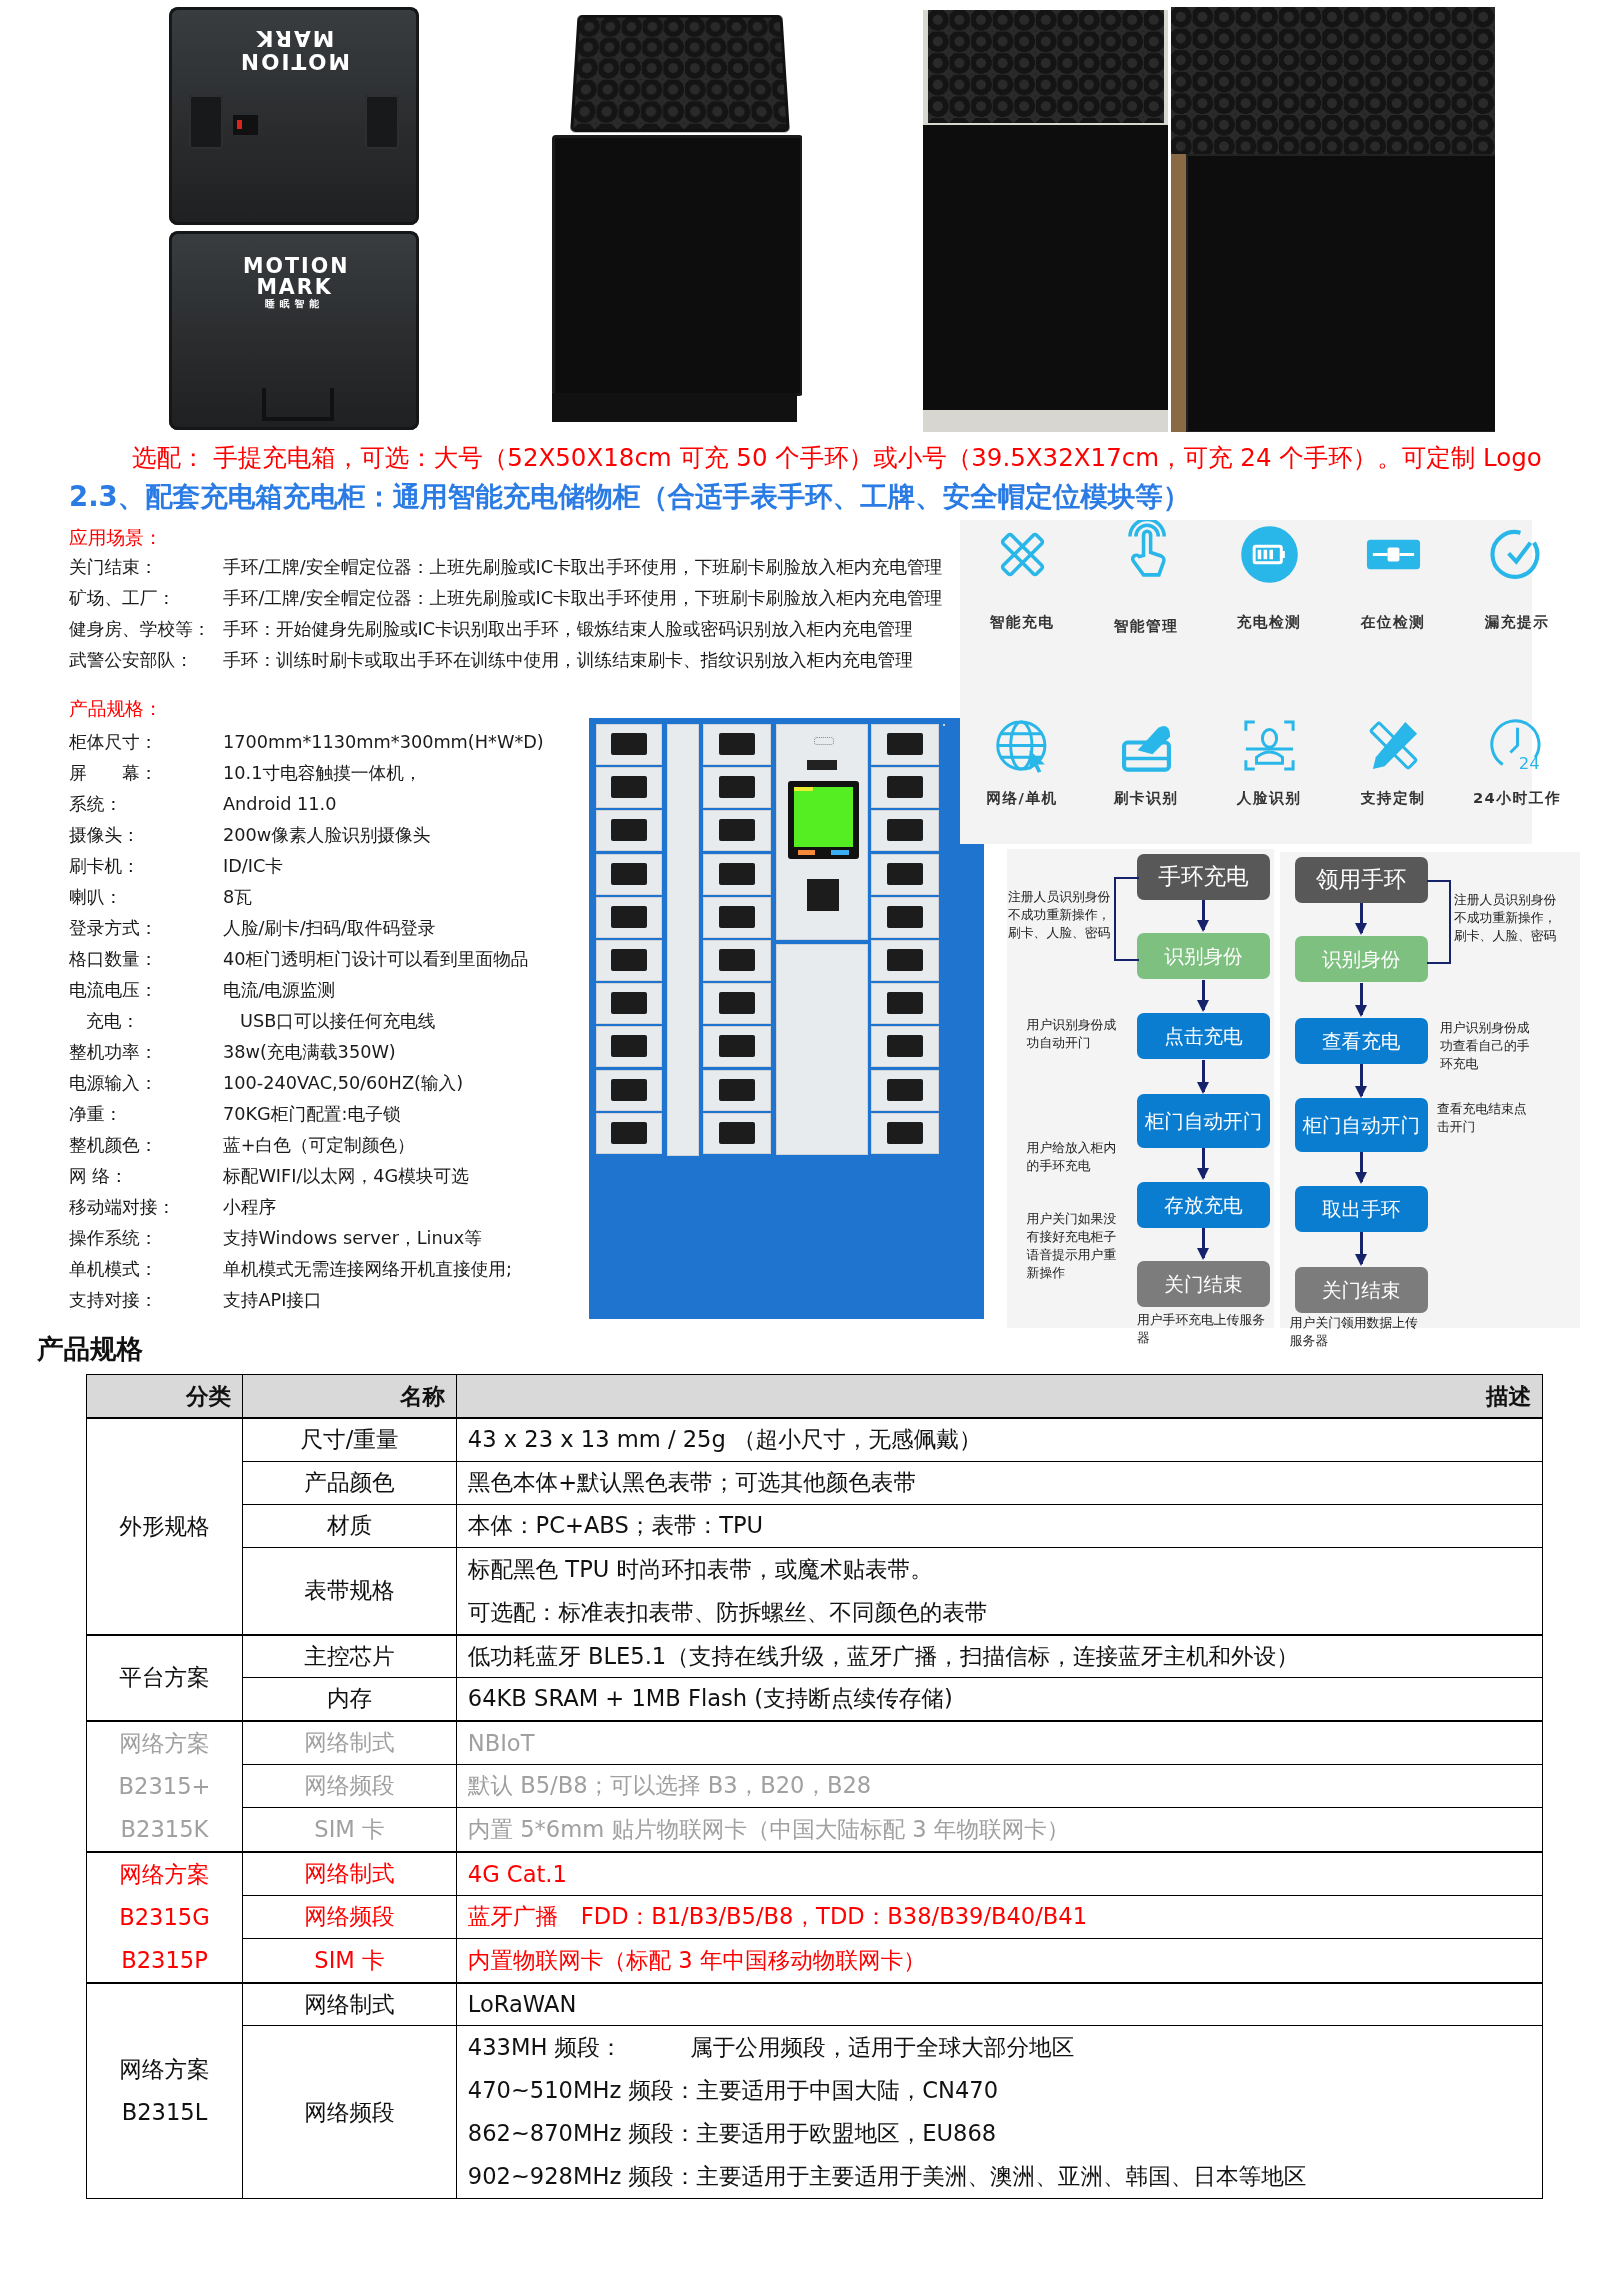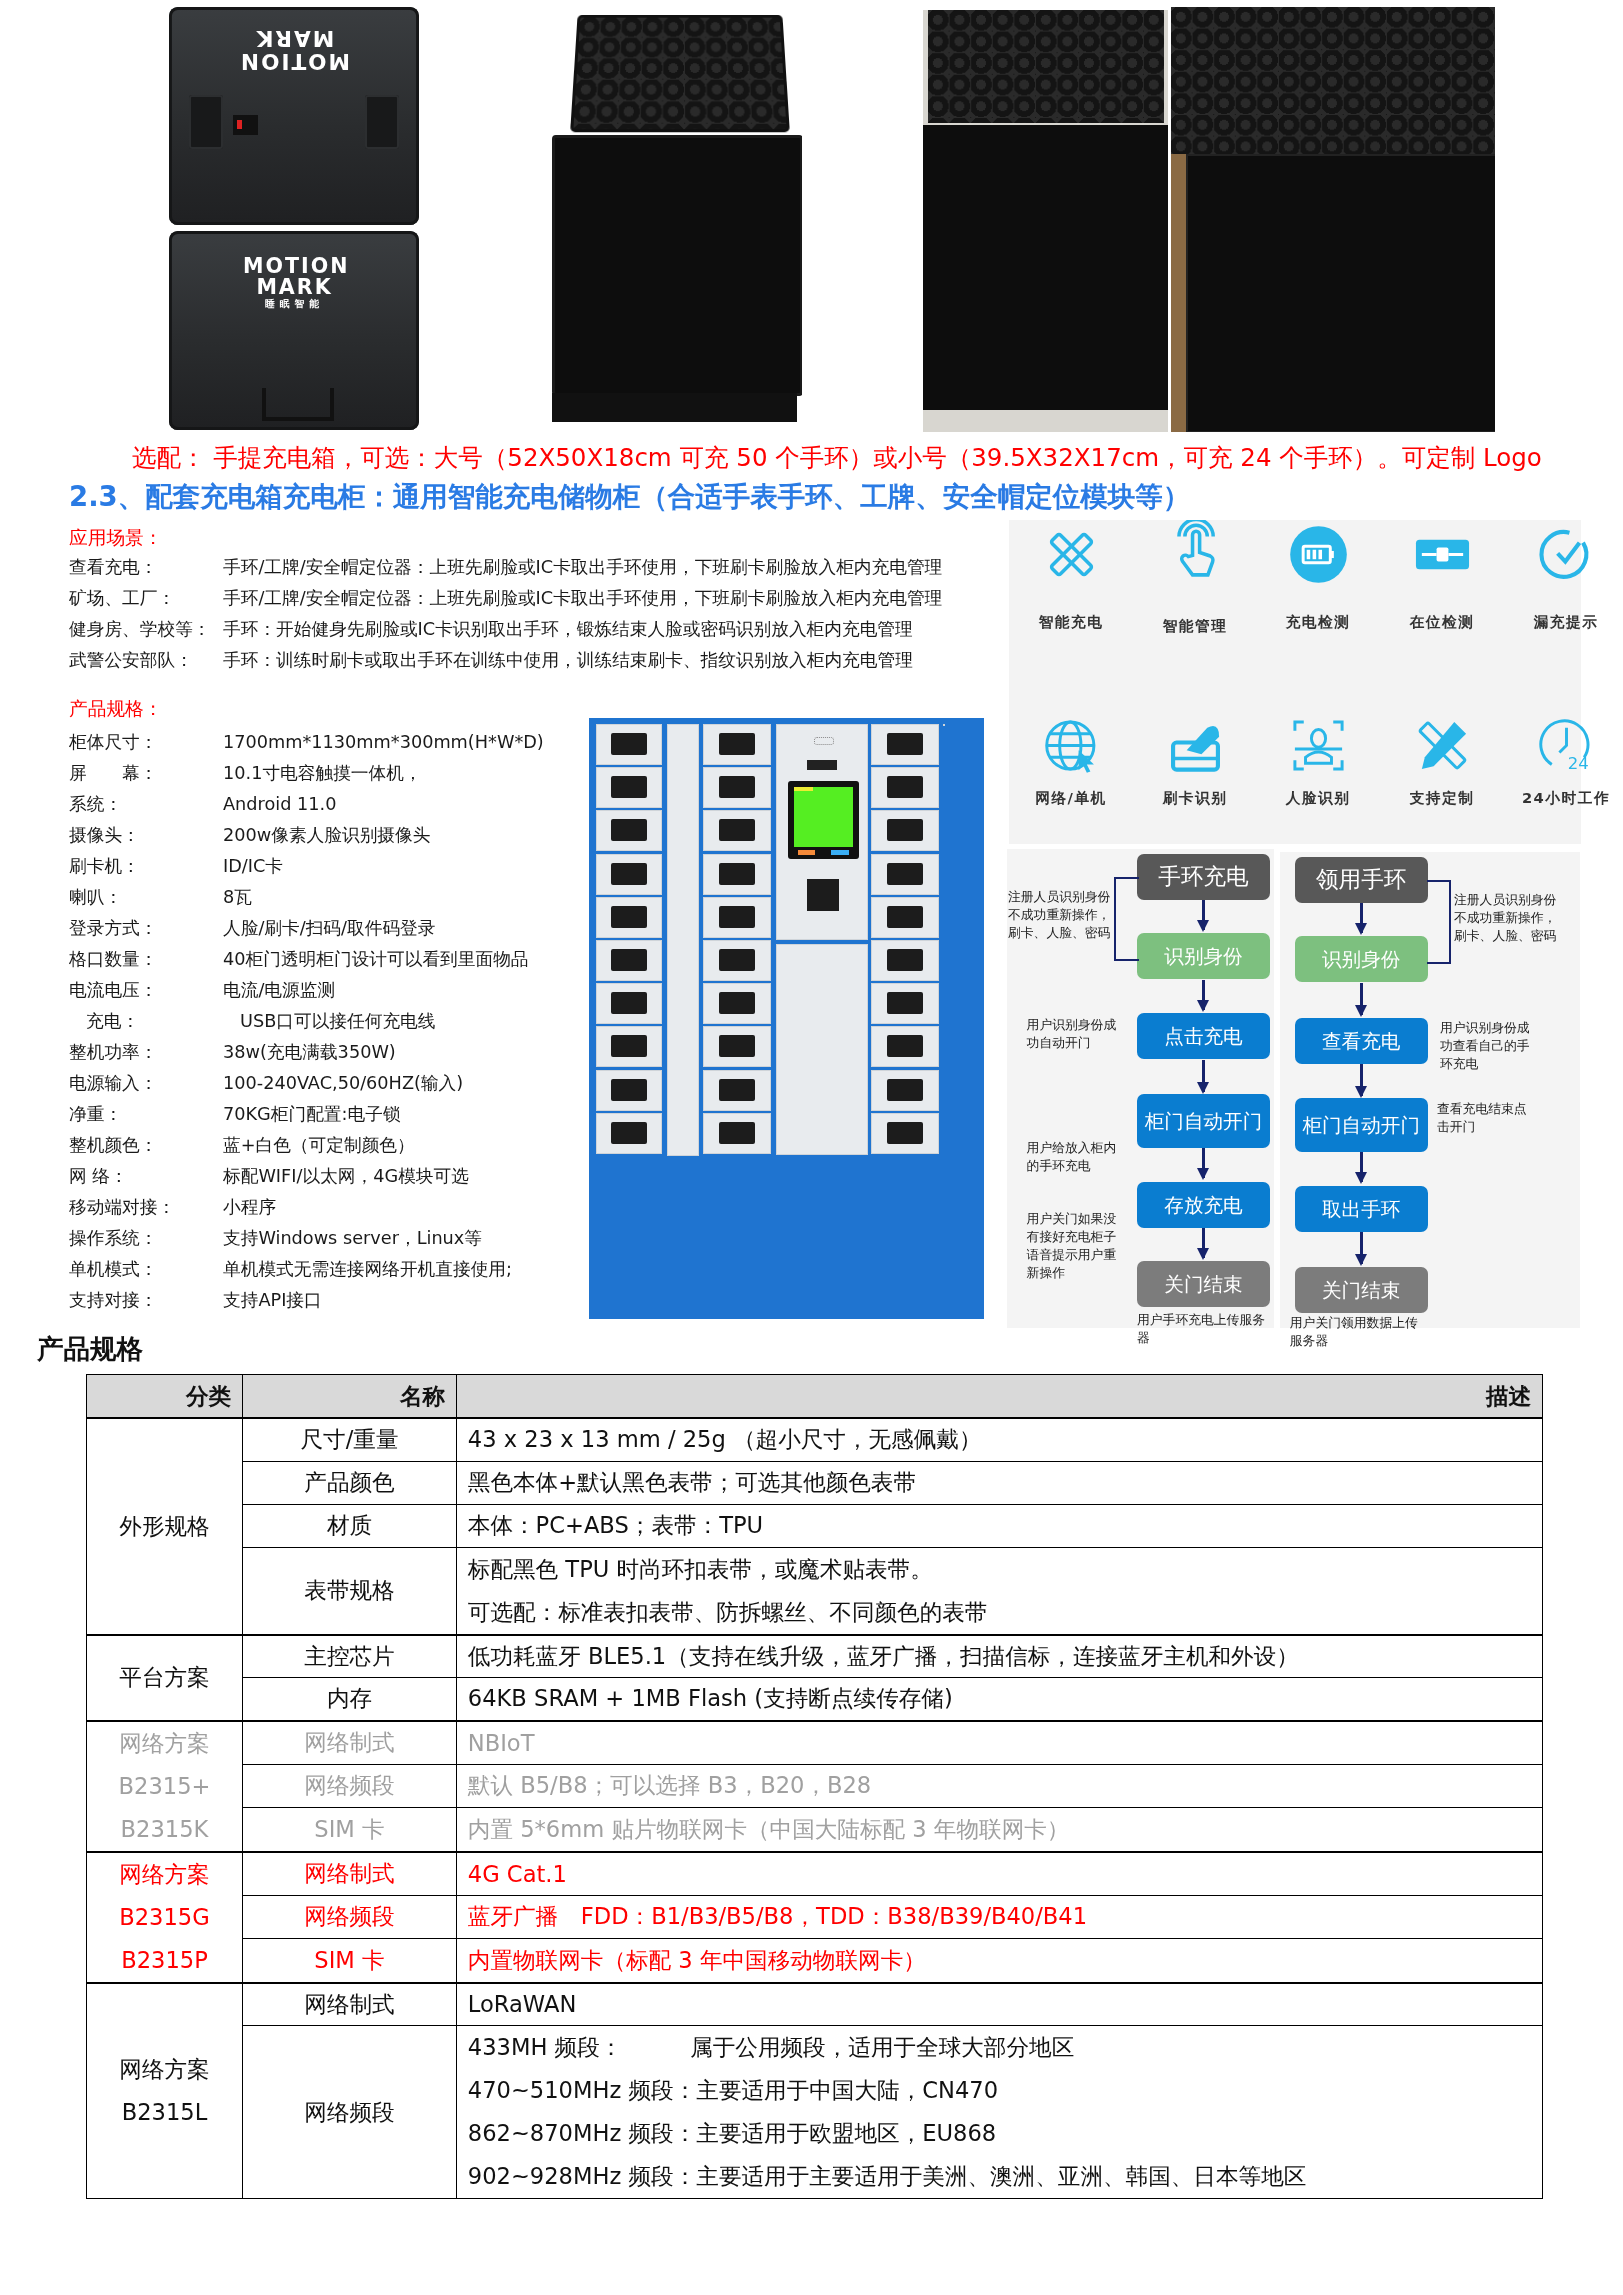--- a/index.html
+++ b/index.html
@@ -101,21 +101,21 @@
 <div class="photo" style="left:1171px;top:7.4px;width:324px;height:425px;background:#8a6a44;">
   <div class="foam abs" style="left:0;top:0;width:324px;height:147px;"></div>
   <div class="tray abs" style="left:14.7px;top:147px;width:309px;height:275px;border:2.9px solid #222;"></div>
 </div>
 
 <div class="abs red-note" style="left:132px;top:441px;">选配：  手提充电箱，可选：大号（52X50X18cm 可充 50 个手环）或小号（39.5X32X17cm，可充 24 个手环）。可定制 Logo</div>
 <div class="abs blue-h" style="left:69px;top:479px;">2.3、配套充电箱充电柜：通用智能充电储物柜（合适手表手环、工牌、安全帽定位模块等）</div>
 
 <div class="abs sec-label" style="left:69px;top:525px;">应用场景：</div>
 <div class="abs" style="left:69px;top:555px;">
-  <div class="txt" style="height:31px;"><span style="display:inline-block;width:154px;">查看充电：</span><span>手环/工牌/安全帽定位器：上班先刷脸或IC卡取出手环使用，下班刷卡刷脸放入柜内充电管理</span></div>
+  <div class="txt" style="height:31px;"><span style="display:inline-block;width:154px;">关门结束：</span><span>手环/工牌/安全帽定位器：上班先刷脸或IC卡取出手环使用，下班刷卡刷脸放入柜内充电管理</span></div>
   <div class="txt" style="height:31px;"><span style="display:inline-block;width:154px;">矿场、工厂：</span><span>手环/工牌/安全帽定位器：上班先刷脸或IC卡取出手环使用，下班刷卡刷脸放入柜内充电管理</span></div>
   <div class="txt" style="height:31px;"><span style="display:inline-block;width:154px;">健身房、学校等：</span><span>手环：开始健身先刷脸或IC卡识别取出手环，锻炼结束人脸或密码识别放入柜内充电管理</span></div>
   <div class="txt" style="height:31px;"><span style="display:inline-block;width:154px;">武警公安部队：</span><span>手环：训练时刷卡或取出手环在训练中使用，训练结束刷卡、指纹识别放入柜内充电管理</span></div>
 </div>
 
 <div class="abs sec-label" style="left:69px;top:696px;">产品规格：</div>
 <div class="abs" style="left:69px;top:730px;">
   <div class="txt" style="height:31px;"><span style="display:inline-block;width:154px;">柜体尺寸：</span><span>1700mm*1130mm*300mm(H*W*D)</span></div>
   <div class="txt" style="height:31px;"><span style="display:inline-block;width:154px;">屏　　幕：</span><span>10.1寸电容触摸一体机，</span></div>
   <div class="txt" style="height:31px;"><span style="display:inline-block;width:154px;">系统：</span><span>Android 11.0</span></div>
@@ -245,21 +245,21 @@
     <div class="door" style="left:0;top:346px;width:68px;height:41px;">
         <div class="win"></div>
       </div>
     <div class="door" style="left:0;top:389px;width:68px;height:41px;">
         <div class="win"></div>
       </div>
   </div>
   <div class="door" style="left:354px;top:5.9px;width:0;height:0;"></div>
 </div>
 
-<div class="abs feat-panel" style="left:1009px;top:520px;width:572px;height:324px;">
+<div class="abs feat-panel" style="left:960px;top:520px;width:572px;height:324px;">
   <div class="feat" style="left:0;top:4.9px;">
     <svg viewBox="0 0 100 100">
         <g fill="none" stroke="#29b6e8" stroke-width="6">
           <rect x="40" y="10" width="20" height="80" rx="4" transform="rotate(45 50 50)"></rect>
           <rect x="40" y="10" width="20" height="80" rx="4" transform="rotate(-45 50 50)"></rect>
         </g>
       </svg>
     <div class="lbl" style="margin-top:27px;">智能充电</div>
   </div>
   <div class="feat" style="left:124px;top:0;">

